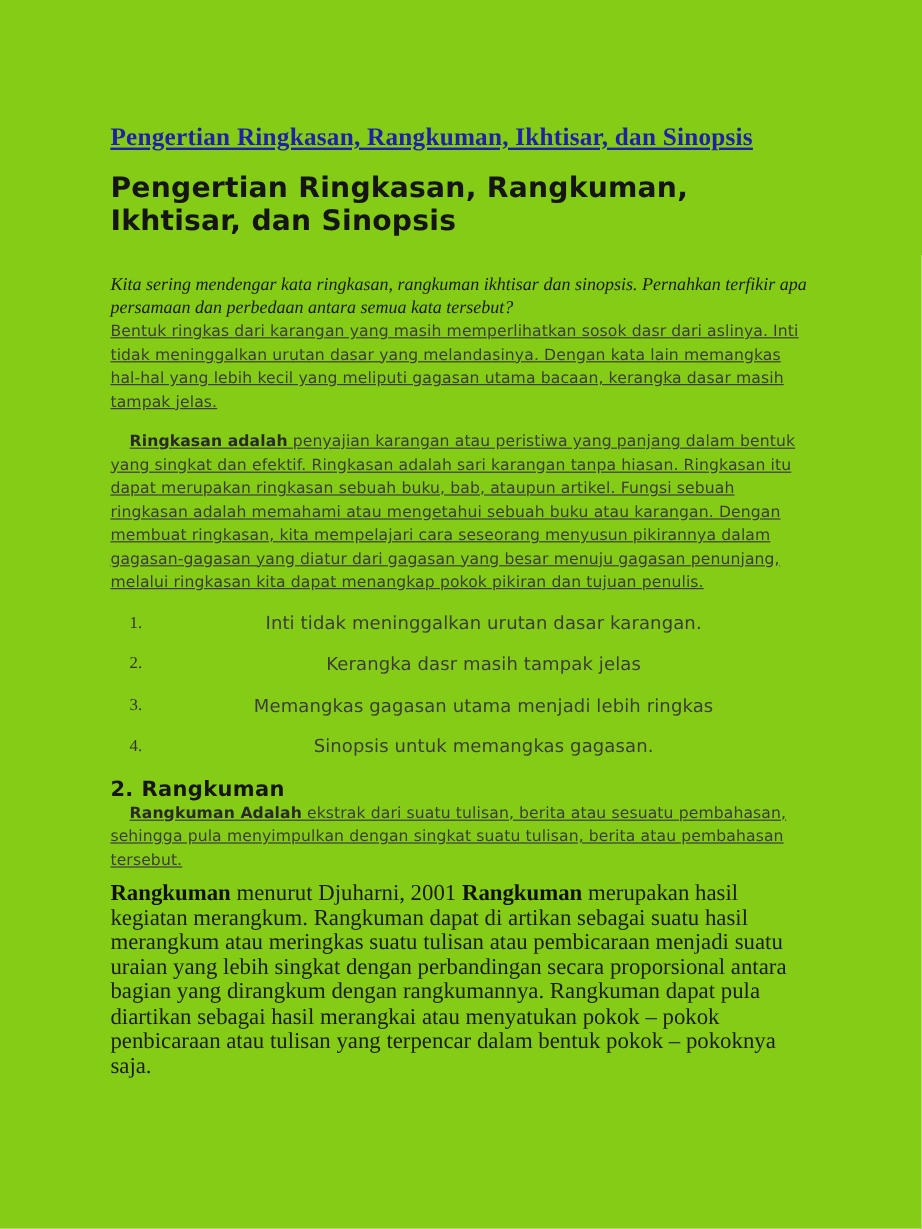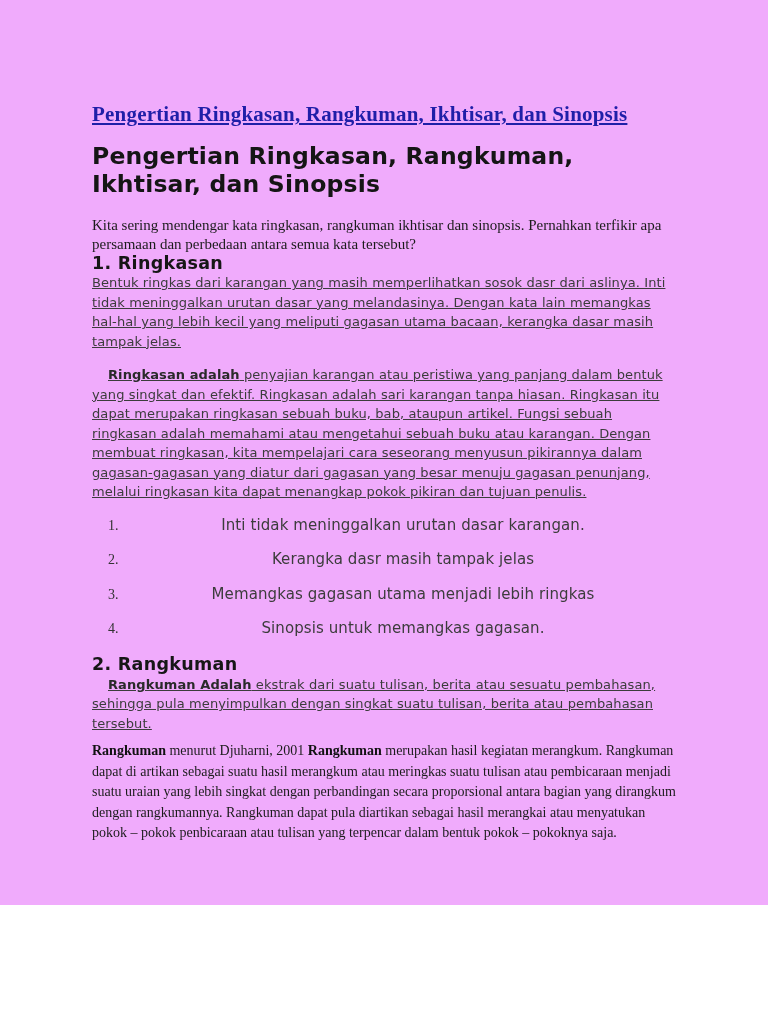--- a/index.html
+++ b/index.html
@@ -1,22 +1,22 @@
 <!DOCTYPE html>
 <html><head>
 <meta charset="utf-8">
 <style>
   * { margin: 0; padding: 0; box-sizing: border-box; }
   html, body { width: 768px; height: 1024px; background: #ffffff; overflow: hidden; }
   body { font-family: "DejaVu Sans", sans-serif; }
 
   .page {
     width: 768px;
-    height: 905px;
-    background: #f0abfc;
+    height: 1024px;
+    background: #84cc16;
     padding: 103px 91px 0 92px;
   }
 
   .link-title {
     display: inline-block;
     font-family: "Liberation Serif", serif;
     font-weight: bold;
     font-size: 21px;
     line-height: 23px;
     color: #1f1fa8;
@@ -36,21 +36,21 @@
     max-width: 520px;
   }
 
   .serif-para {
     font-family: "Liberation Serif", serif;
     font-size: 15px;
     line-height: 19px;
     color: #1c1c1c;
     max-width: 586px;
   }
-  .intro-para { margin-top: 18px; }
+  .intro-para { margin-top: 31px; font-style: italic; }
 
   .sec-heading {
     font-family: "DejaVu Sans", sans-serif;
     font-weight: bold;
     font-size: 17.5px;
     line-height: 19px;
     color: #161616;
     letter-spacing: 0.3px;
   }
   .sec-heading-2 { margin-top: 14px; line-height: 21px; }
@@ -84,39 +84,38 @@
     color: #333333;
     width: 37px;
     padding-left: 16px;
     flex: 0 0 37px;
   }
   .ciri-text { flex: 1; letter-spacing: 0.1px; text-align: center; }
 
   .note-para {
     margin-top: 8px;
     font-family: "Liberation Serif", serif;
-    font-size: 14px;
+    font-size: 19px;
     line-height: 20.5px;
     color: #1c1c1c;
     max-width: 590px;
   }
   .note-para b { color: #111111; }
 </style>
 </head>
 <body>
 
 <div class="page">
 
   <a class="link-title">Pengertian Ringkasan, Rangkuman, Ikhtisar, dan Sinopsis</a>
 
   <h1 class="doc-heading">Pengertian Ringkasan, Rangkuman, Ikhtisar, dan Sinopsis</h1>
 
   <p class="serif-para intro-para">Kita sering mendengar kata ringkasan, rangkuman ikhtisar dan sinopsis. Pernahkan terfikir apa persamaan dan perbedaan antara semua kata tersebut?</p>
 
-  <h2 class="sec-heading">1. Ringkasan</h2>
 
   <p class="sans-para">Bentuk ringkas dari karangan yang masih memperlihatkan sosok dasr dari aslinya. Inti tidak meninggalkan urutan dasar yang melandasinya. Dengan kata lain memangkas hal-hal yang lebih kecil yang meliputi gagasan utama bacaan, kerangka dasar masih tampak jelas.</p>
 
   <p class="sans-para para-gap"><b>Ringkasan adalah</b><span> penyajian karangan atau peristiwa yang panjang dalam bentuk yang singkat dan efektif. Ringkasan adalah sari karangan tanpa hiasan. Ringkasan itu dapat merupakan ringkasan sebuah buku, bab, ataupun artikel. Fungsi sebuah ringkasan adalah memahami atau mengetahui sebuah buku atau karangan. Dengan membuat ringkasan, kita mempelajari cara seseorang menyusun pikirannya dalam gagasan-gagasan yang diatur dari gagasan yang besar menuju gagasan penunjang, melalui ringkasan kita dapat menangkap pokok pikiran dan tujuan penulis.</span></p>
 
 
   <div class="ciri-list">
     <div class="ciri-item">
       <span class="ciri-num">1.</span>
       <span class="ciri-text">Inti tidak meninggalkan urutan dasar karangan.</span>

